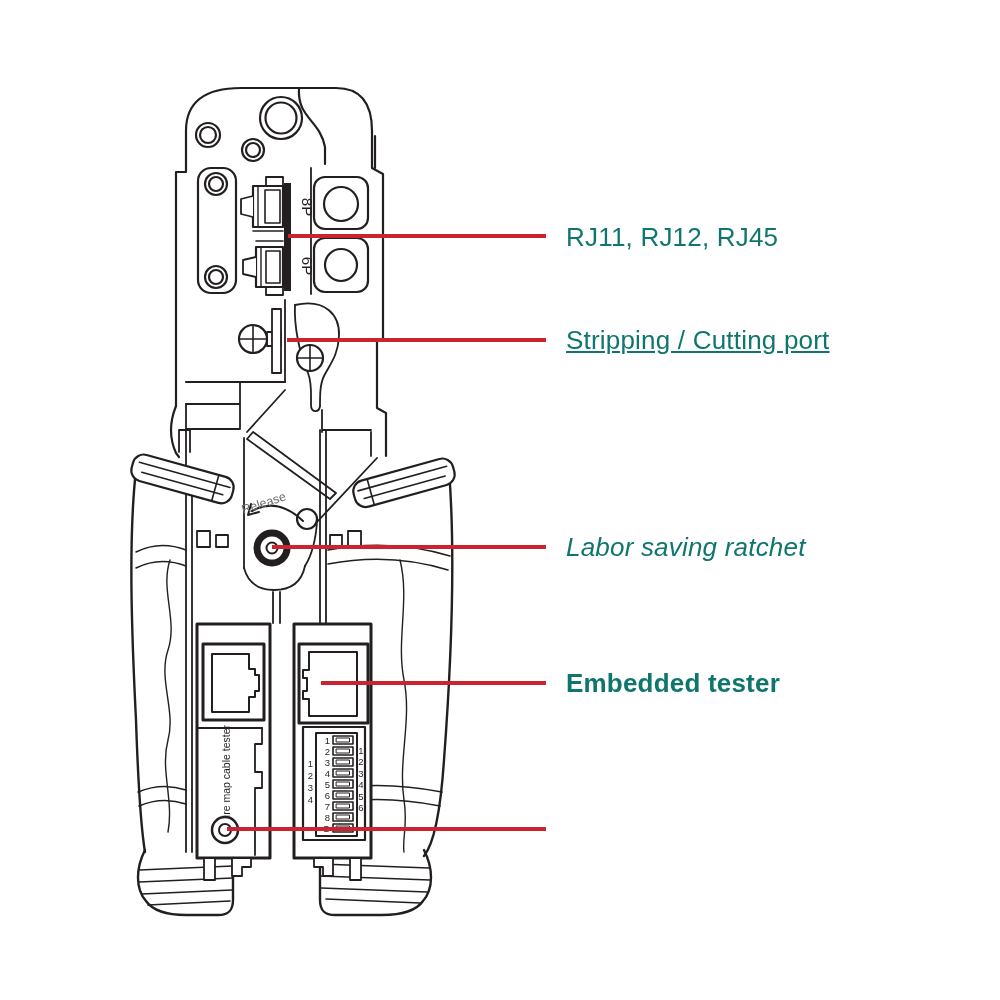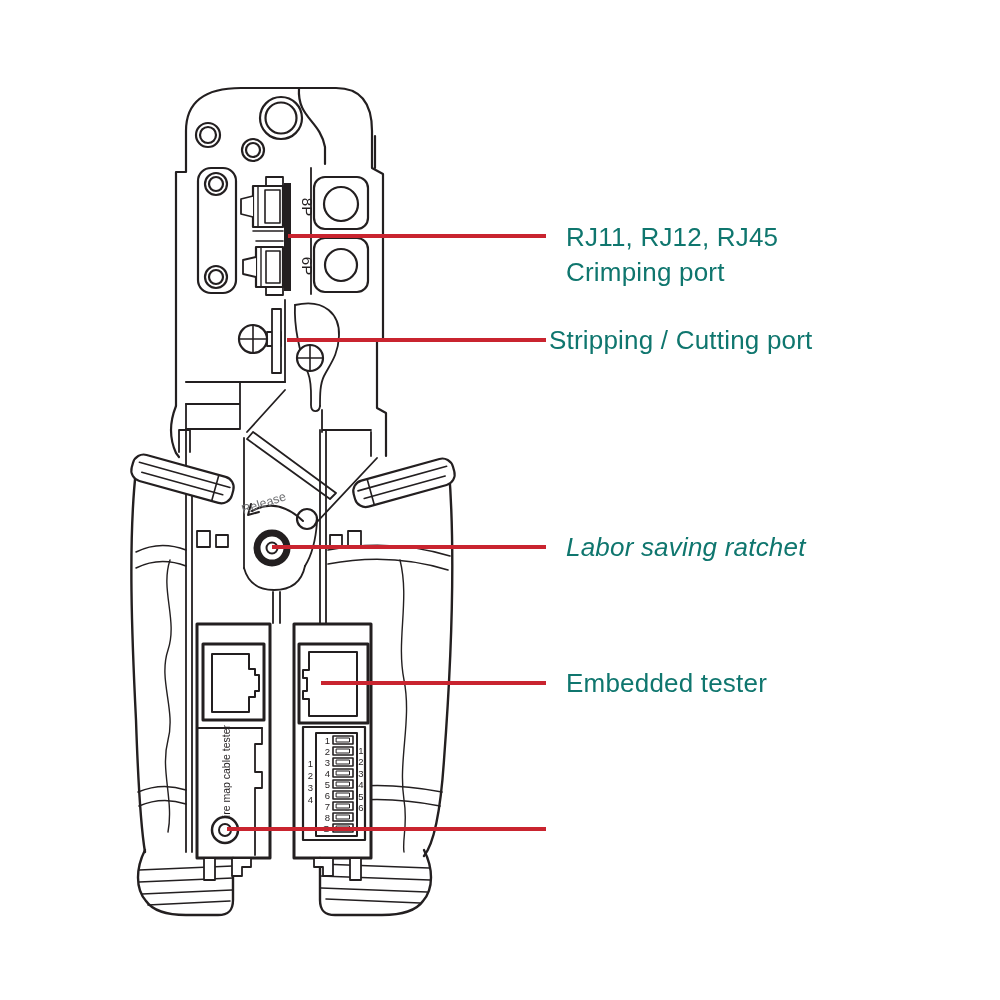--- a/index.html
+++ b/index.html
@@ -212,25 +212,24 @@
 </svg>
 
 <div class="leader" style="left:288px;top:234px;width:258px;"></div>
 <div class="leader" style="left:287px;top:338px;width:259px;"></div>
 <div class="leader" style="left:272px;top:545px;width:274px;"></div>
 <div class="leader" style="left:321px;top:681px;width:225px;"></div>
 <div class="leader" style="left:227px;top:827px;width:319px;"></div>
 
 <div class="callout-label" style="left:566px;top:220px;">
   <span>RJ11, RJ12, RJ45</span>
-  <span>Crimping port</span>
-</div>
-<div class="callout-label" style="left:549px;top:323px;">
+</div>
+<div class="callout-label" style="left:566px;top:323px;text-decoration:underline;">
   <span>Stripping / Cutting port</span>
 </div>
 <div class="callout-label" style="left:566px;top:530px;font-style:italic;">
   <span>Labor saving ratchet</span>
 </div>
-<div class="callout-label" style="left:566px;top:666px;">
+<div class="callout-label" style="left:566px;top:666px;font-weight:bold;">
   <span>Embedded tester</span>
 </div>
 
 </div>
 
 </body></html>

